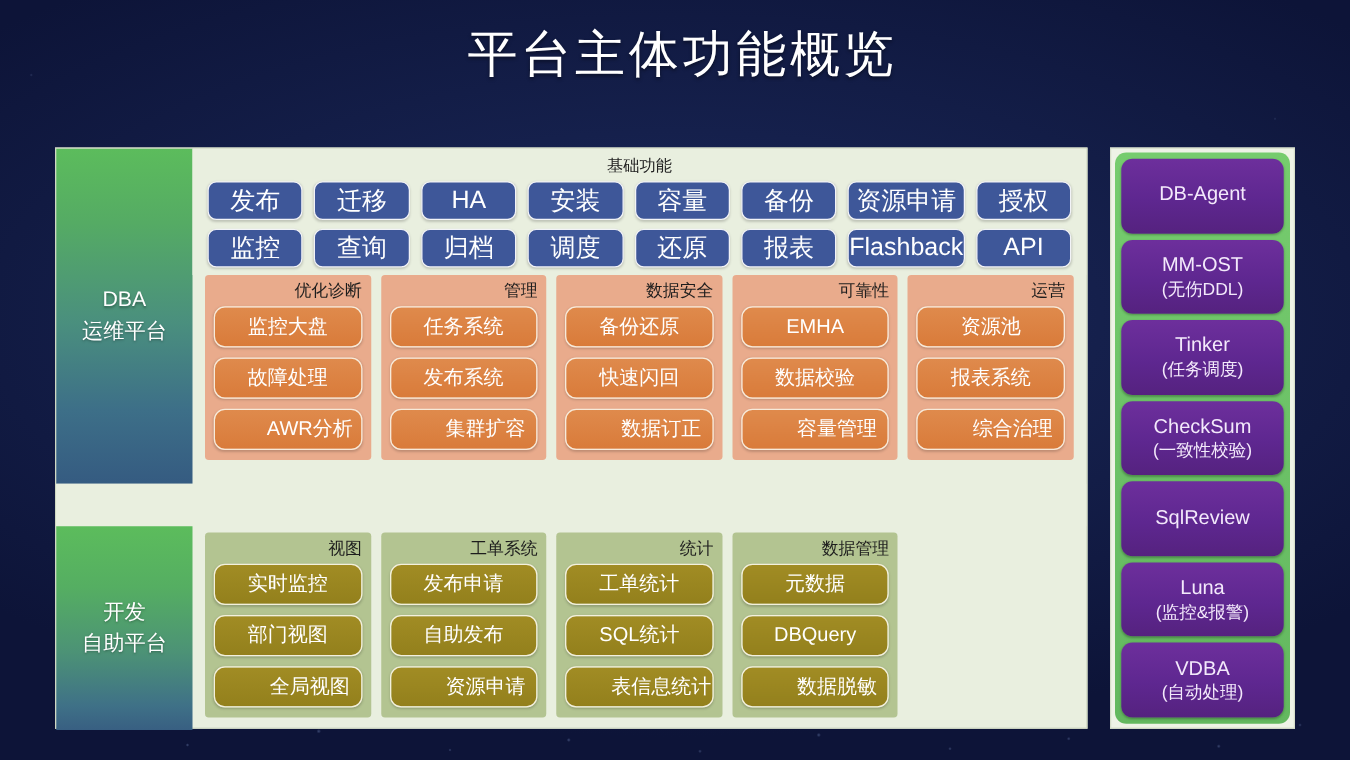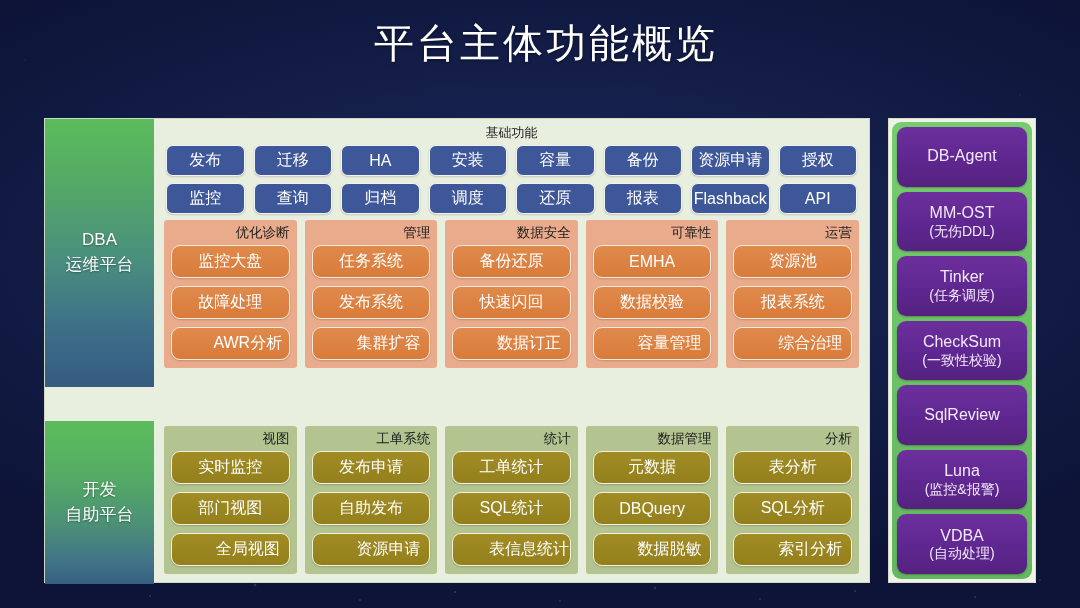--- a/index.html
+++ b/index.html
@@ -110,21 +110,21 @@
     display: grid;
     grid-template-columns: repeat(8, 1fr);
     gap: 7px 9px;
     padding: 0 2px;
   }
   .blue-btn {
     background: #3e5799;
     border: 1.5px solid #f2f3f7;
     border-radius: 7px;
     color: #ffffff;
-    font-size: 16px;
+    font-size: 20px;
     height: 31px;
     display: flex;
     align-items: center;
     justify-content: center;
     white-space: nowrap;
     box-shadow: 0 1px 2px rgba(0,0,0,.18);
   }
 
   
   .cat-strip {
@@ -311,26 +311,20 @@
             <div class="pill olive">工单统计</div>
             <div class="pill olive">SQL统计</div>
             <div class="pill olive">表信息统计</div>
           </div>
           <div class="cat-col olive">
             <div class="cat-title">数据管理</div>
             <div class="pill olive">元数据</div>
             <div class="pill olive">DBQuery</div>
             <div class="pill olive">数据脱敏</div>
           </div>
-          <div class="cat-col olive">
-            <div class="cat-title">分析</div>
-            <div class="pill olive">表分析</div>
-            <div class="pill olive">SQL分析</div>
-            <div class="pill olive">索引分析</div>
-          </div>
         </div>
     </div>
   </div>
 
 </div>
 
 <div class="right-panel">
   <div class="right-inner" id="components-list">
       <div class="purple-card">
         <div class="pc-name">DB-Agent</div>

